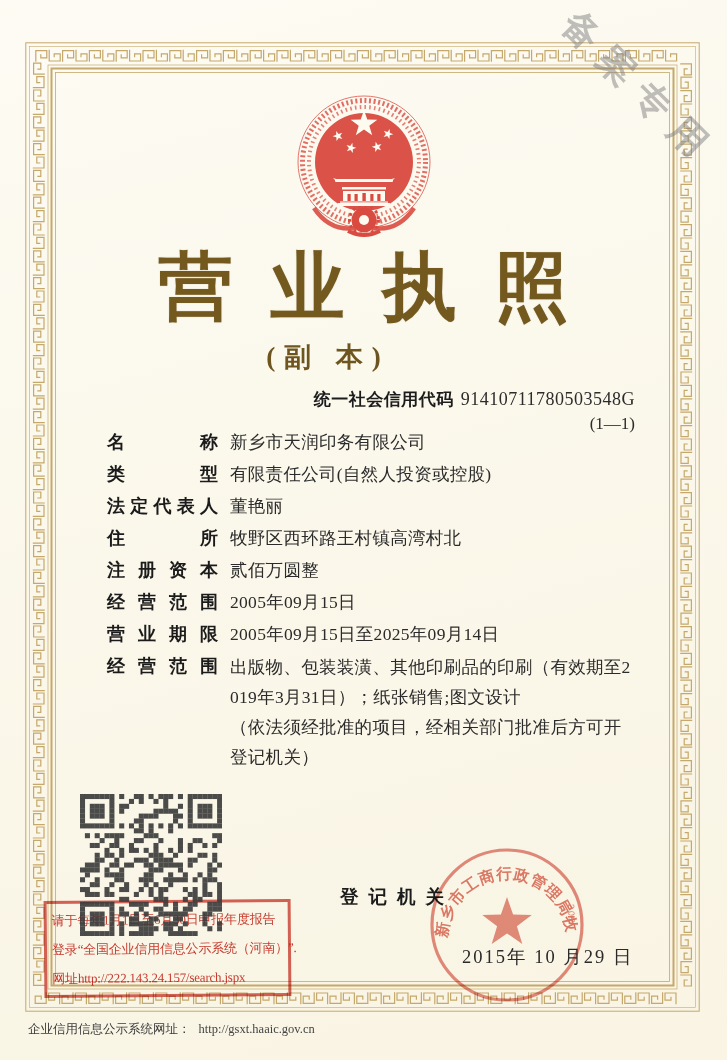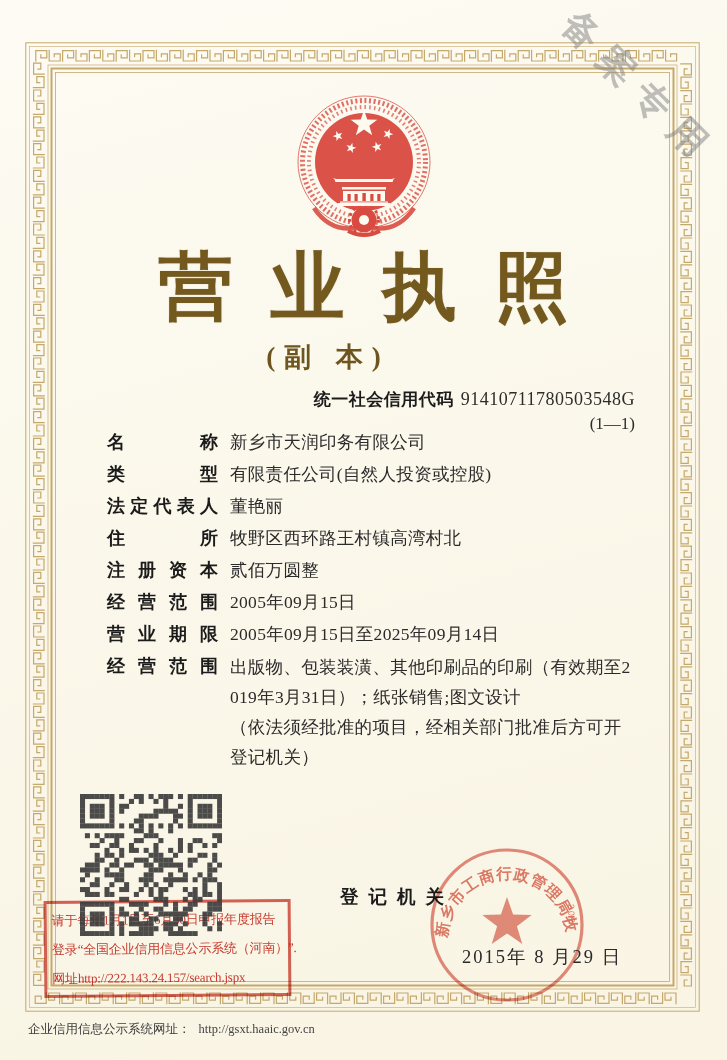--- a/index.html
+++ b/index.html
@@ -1268,19 +1268,19 @@
       <path id="sealArc" d="M 29,103 A 60,60 0 1 1 149,103" fill="none"></path>
     </defs>
     <circle cx="89" cy="89" r="75" fill="none" stroke="#dd7164" stroke-width="3.2" opacity="0.8"></circle>
     <text font-size="15.5" font-weight="bold" fill="#dd6f60" opacity="0.9" style="letter-spacing:1px">
       <textPath href="#sealArc" startOffset="1">新乡市工商行政管理局牧野分局</textPath>
     </text>
     <polygon points="89,61 95.1,78.6 113.7,79 98.9,90.2 104.3,108 89,97.4 73.7,108 79.1,90.2 64.3,79 82.9,78.6" fill="#dd6f60" opacity="0.78"></polygon>
     <text x="150" y="68" font-size="9" fill="#dd6f60" opacity="0.85" style="letter-spacing:2px" transform="rotate(88 150 68)">202</text>
   </svg>
 
-  <div class="reg-date">2015年 8 月29 日</div>
+  <div class="reg-date">2015年 10 月29 日</div>
 
   <div class="footer-left">
     <span>企业信用信息公示系统网址：</span><span class="url">http://gsxt.haaic.gov.cn</span>
   </div>
 
 </div>
 
 </body></html>

